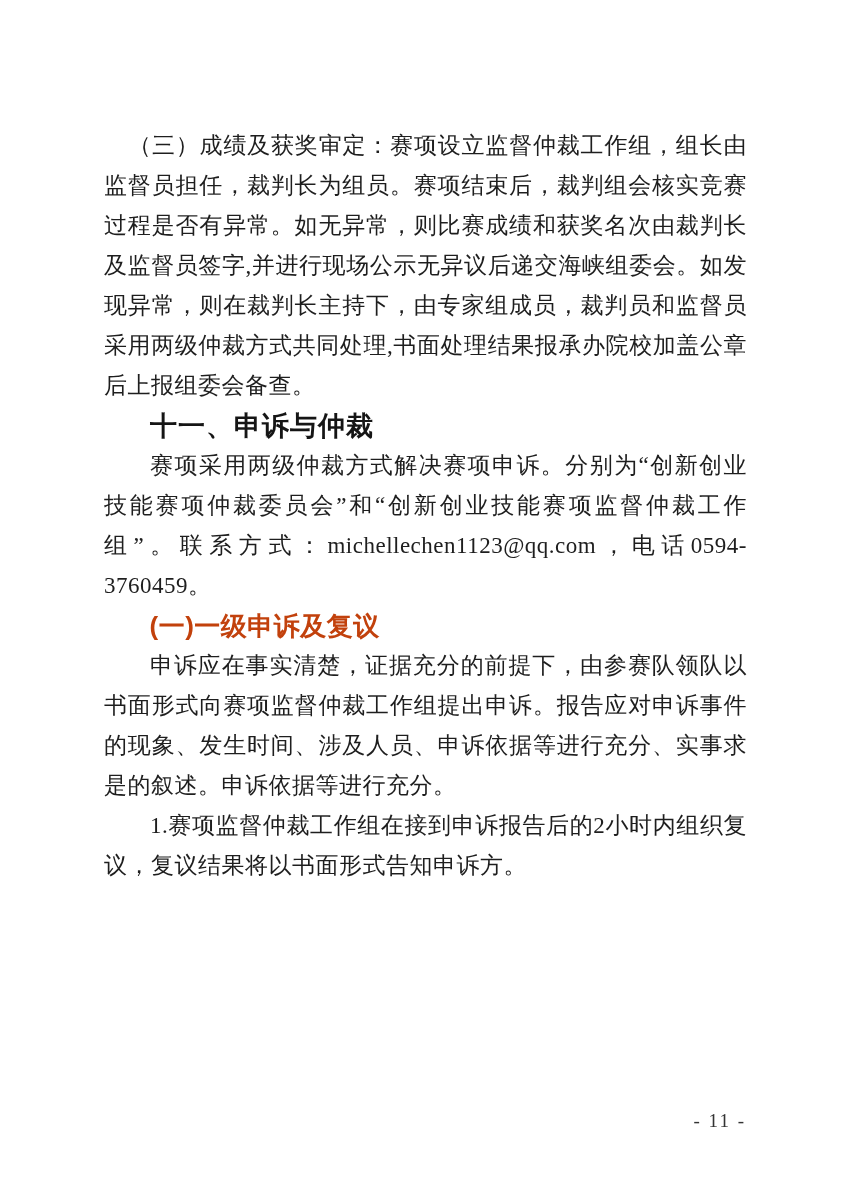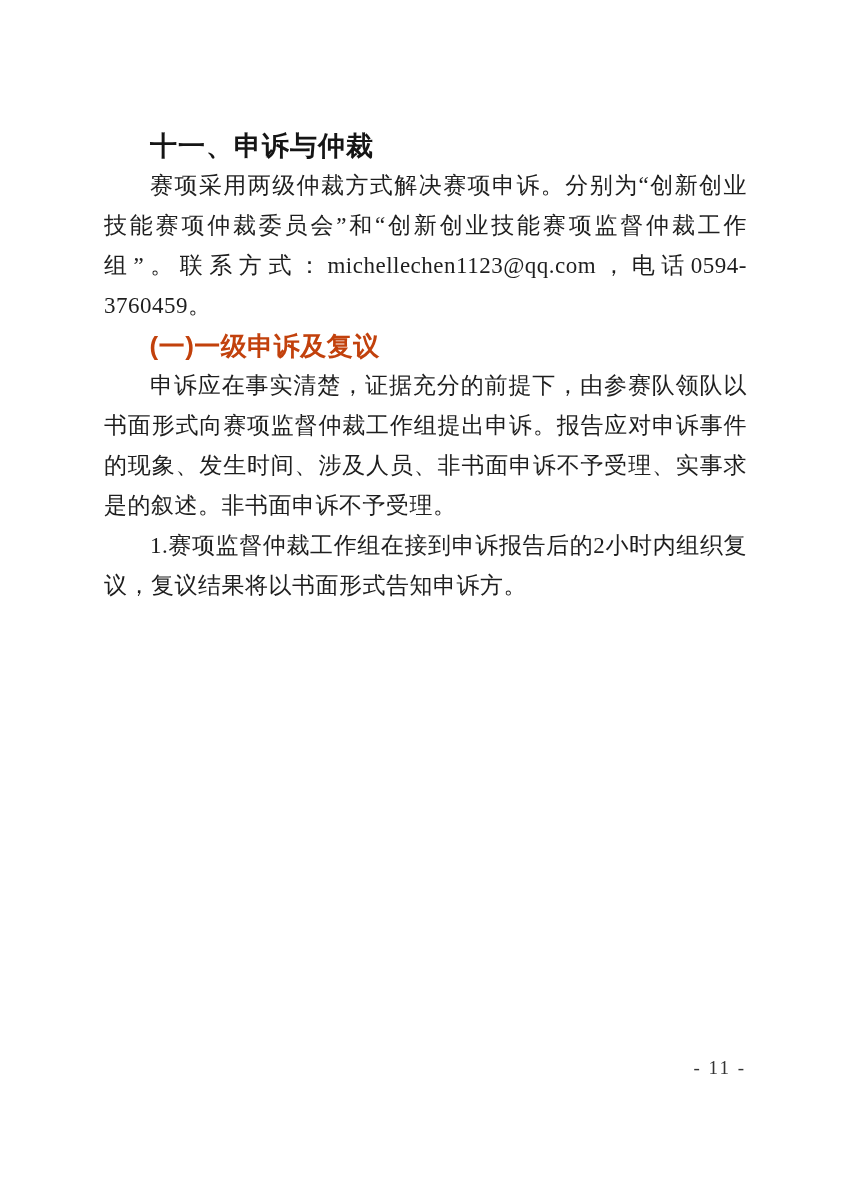--- a/index.html
+++ b/index.html
@@ -50,34 +50,35 @@
     font-family: "Liberation Sans", "DejaVu Sans", sans-serif;
     font-weight: 700;
     font-size: 26px;
     line-height: 40px;
     color: #c2410c;
     text-indent: 1.75em;
     letter-spacing: 0.5px;
   }
   .footer-pagenum {
     position: absolute;
-    top: 1057px;
+    top: 1110px;
     right: 102px;
     font-family: "Liberation Serif", "DejaVu Serif", serif;
     font-size: 19px;
     color: #333333;
     letter-spacing: 2px;
   }
 </style>
 </head>
 <body>
 
 <div class="page">
   <div class="content">
+    <p class="body indent-small">（三）成绩及获奖审定：赛项设立监督仲裁工作组，组长由监督员担任，裁判长为组员。赛项结束后，裁判组会核实竞赛过程是否有异常。如无异常，则比赛成绩和获奖名次由裁判长及监督员签字,并进行现场公示无异议后递交海峡组委会。如发现异常，则在裁判长主持下，由专家组成员，裁判员和监督员采用两级仲裁方式共同处理,书面处理结果报承办院校加盖公章后上报组委会备查。</p>
     <h2 class="heading">十一、申诉与仲裁</h2>
     <p class="body">赛项采用两级仲裁方式解决赛项申诉。分别为“创新创业技能赛项仲裁委员会”和“创新创业技能赛项监督仲裁工作组”。联系方式：michellechen1123@qq.com，电话0594-3760459。</p>
     <h3 class="subheading">(一)一级申诉及复议</h3>
-    <p class="body">申诉应在事实清楚，证据充分的前提下，由参赛队领队以书面形式向赛项监督仲裁工作组提出申诉。报告应对申诉事件的现象、发生时间、涉及人员、非书面申诉不予受理、实事求是的叙述。非书面申诉不予受理。</p>
+    <p class="body">申诉应在事实清楚，证据充分的前提下，由参赛队领队以书面形式向赛项监督仲裁工作组提出申诉。报告应对申诉事件的现象、发生时间、涉及人员、申诉依据等进行充分、实事求是的叙述。申诉依据等进行充分。</p>
     <p class="body">1.赛项监督仲裁工作组在接到申诉报告后的2小时内组织复议，复议结果将以书面形式告知申诉方。</p>
   </div>
 
   <div class="footer-pagenum">- 11 -</div>
 </div>
 
 </body></html>

